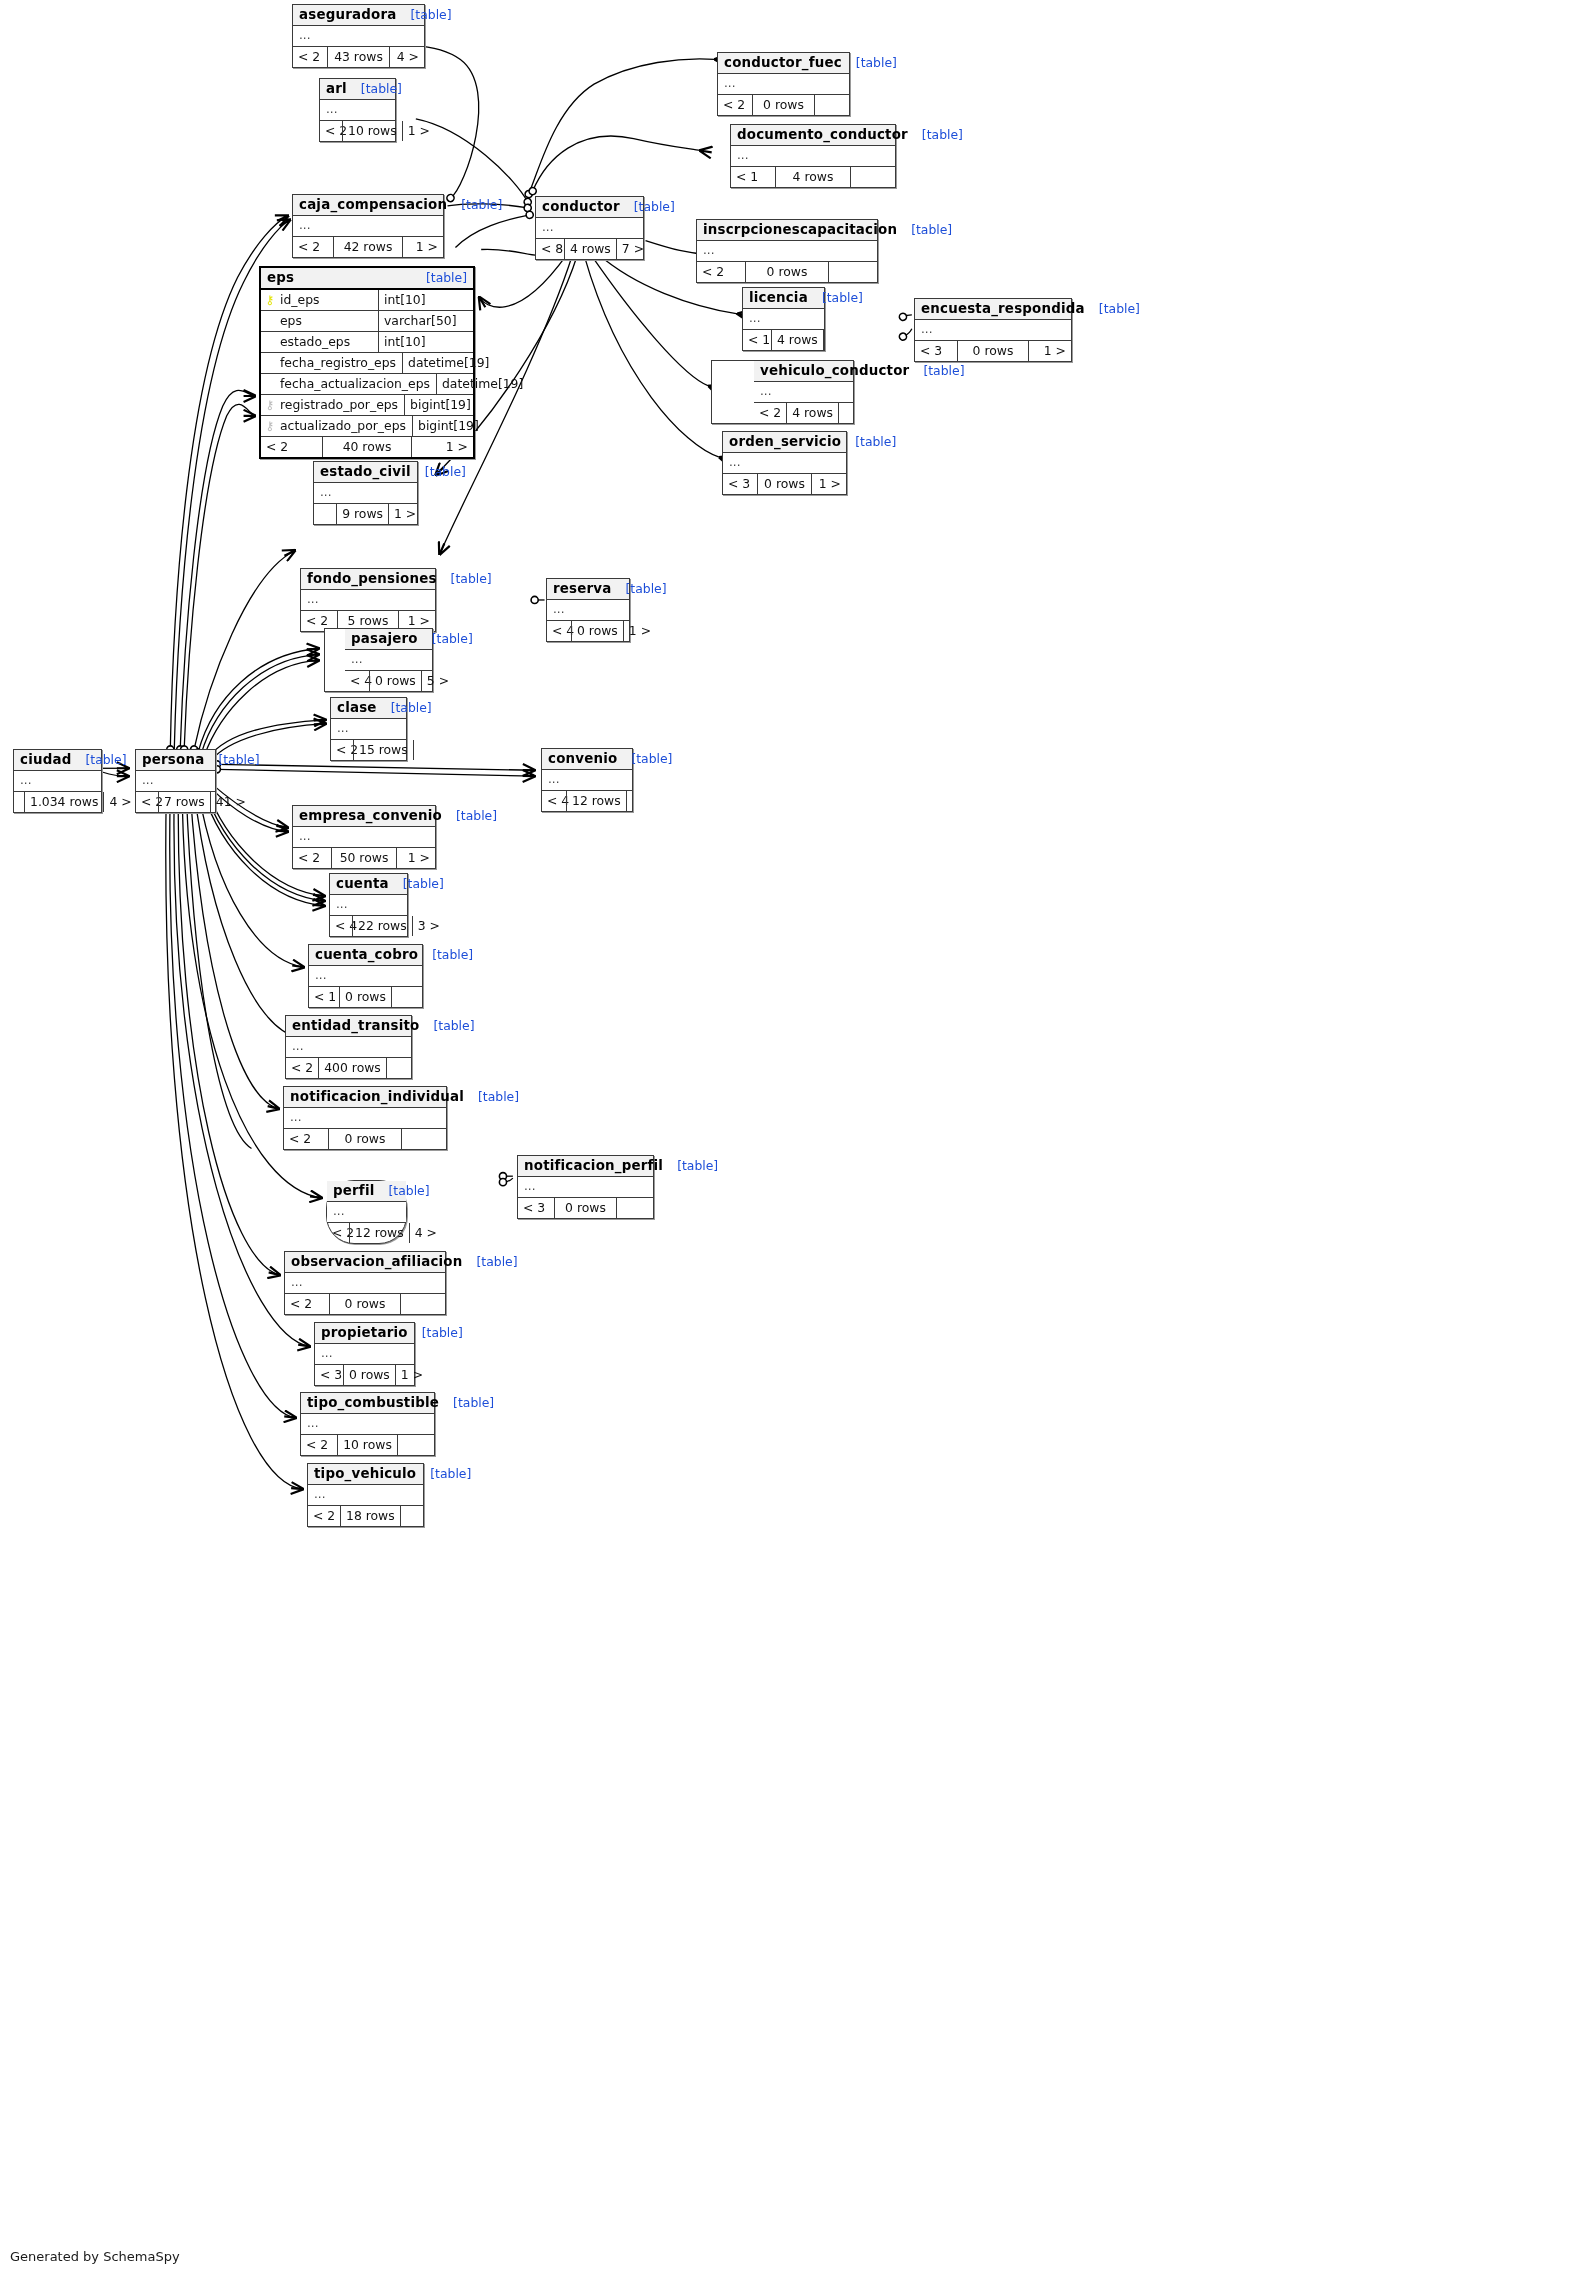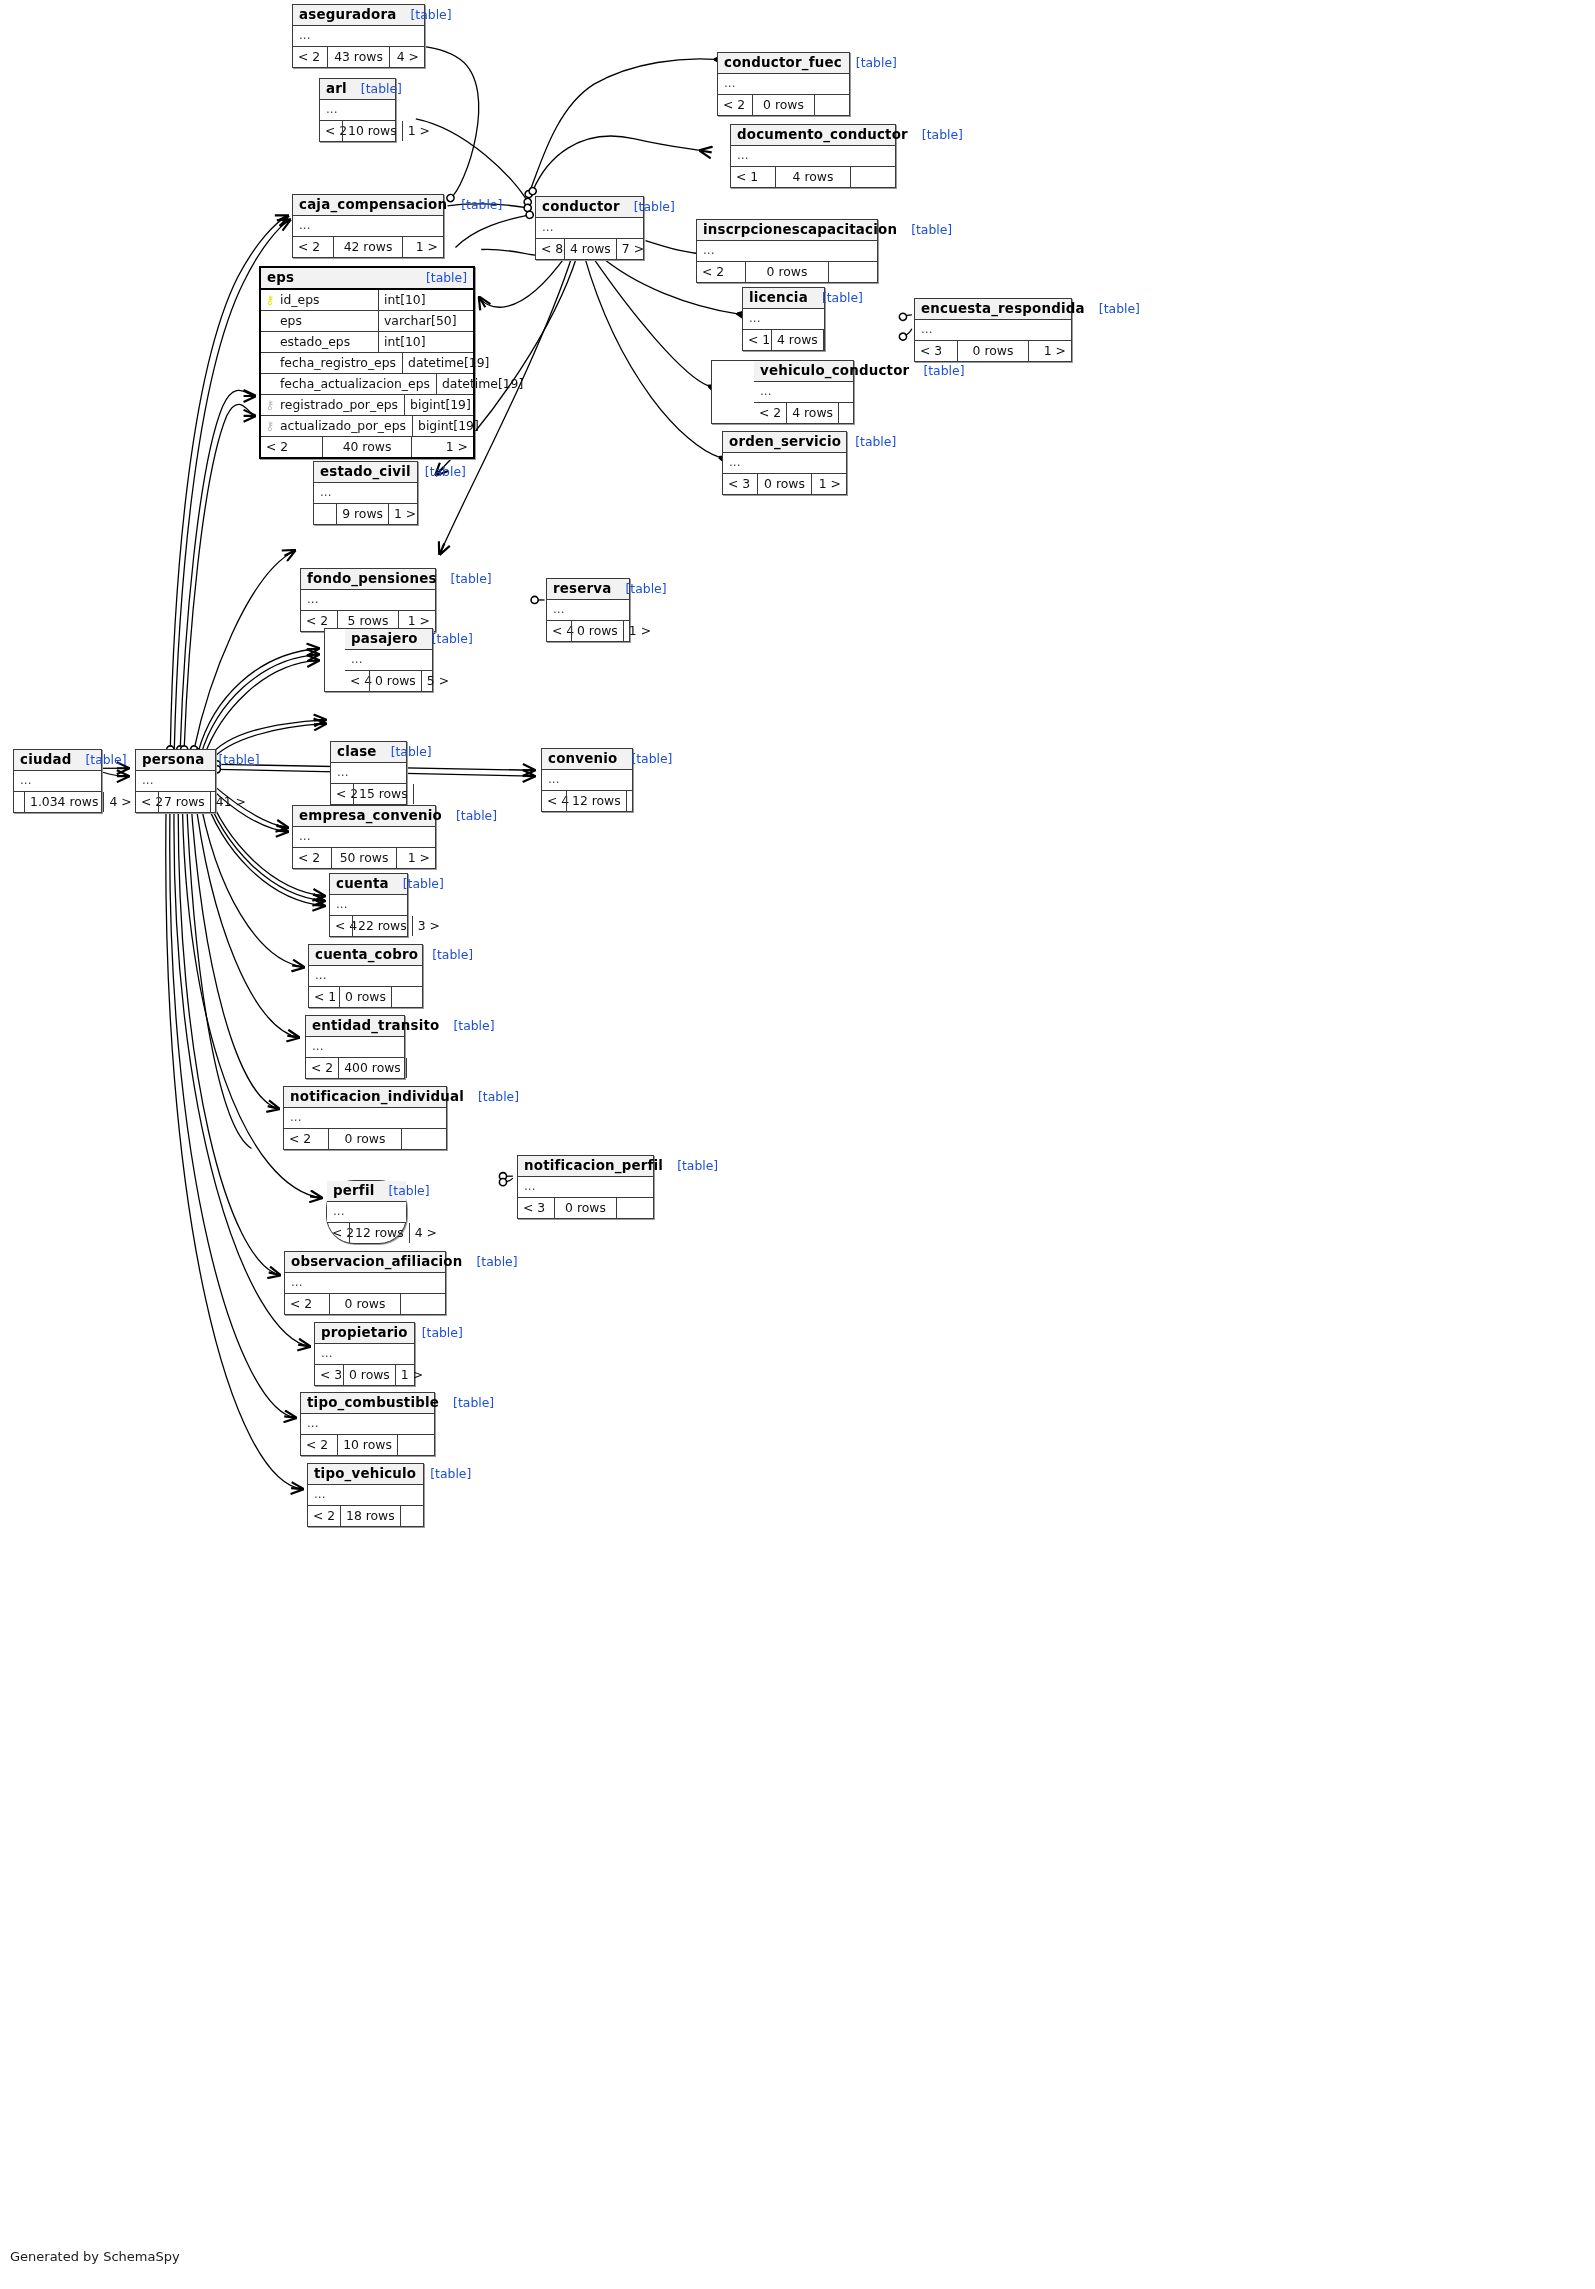--- a/index.html
+++ b/index.html
@@ -408,21 +408,21 @@
         </div>
         <div class="tbl-body">
           <div class="tbl-ellipsis">...</div>
         </div>
         <div class="tbl-foot">
           <div class="foot-cell foot-left" style="width: 24px;">&lt; 4</div>
           <div class="foot-cell foot-mid">0 rows</div>
           <div class="foot-cell foot-right" style="width: 18px;">5 &gt;</div>
         </div>
       </div>
-      <div class="table-node" style="left: 330px; top: 697px; width: 77px; margin-top: 44px;">
+      <div class="table-node" style="left: 330px; top: 697px; width: 77px;">
         <div class="tbl-head">
           <span class="tbl-name">clase</span>
           <span class="tbl-tag">[table]</span>
         </div>
         <div class="tbl-body">
           <div class="tbl-ellipsis">...</div>
         </div>
         <div class="tbl-foot">
           <div class="foot-cell foot-left" style="width: 22px;">&lt; 2</div>
           <div class="foot-cell foot-mid">15 rows</div>
@@ -506,21 +506,21 @@
         </div>
         <div class="tbl-body">
           <div class="tbl-ellipsis">...</div>
         </div>
         <div class="tbl-foot">
           <div class="foot-cell foot-left" style="width: 30px;">&lt; 1</div>
           <div class="foot-cell foot-mid">0 rows</div>
           <div class="foot-cell foot-right" style="width: 30px;"></div>
         </div>
       </div>
-      <div class="table-node" style="left: 305px; top: 1015px; width: 100px;">
+      <div class="table-node" style="left: 285px; top: 1015px; width: 127px;">
         <div class="tbl-head">
           <span class="tbl-name">entidad_transito</span>
           <span class="tbl-tag">[table]</span>
         </div>
         <div class="tbl-body">
           <div class="tbl-ellipsis">...</div>
         </div>
         <div class="tbl-foot">
           <div class="foot-cell foot-left" style="width: 34px;">&lt; 2</div>
           <div class="foot-cell foot-mid">400 rows</div>

